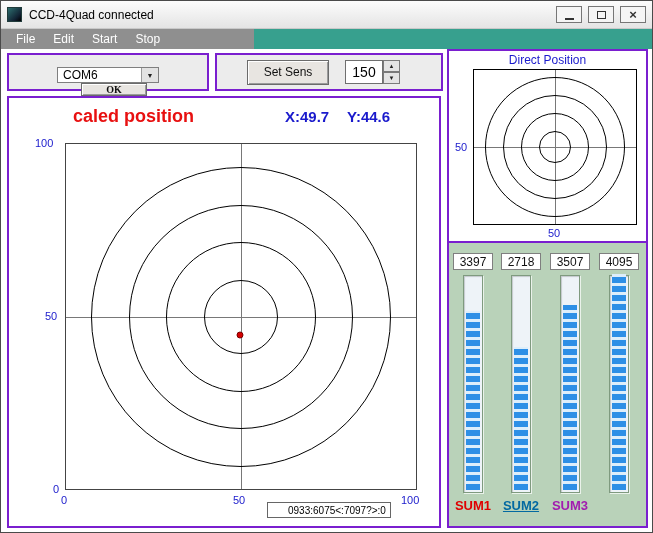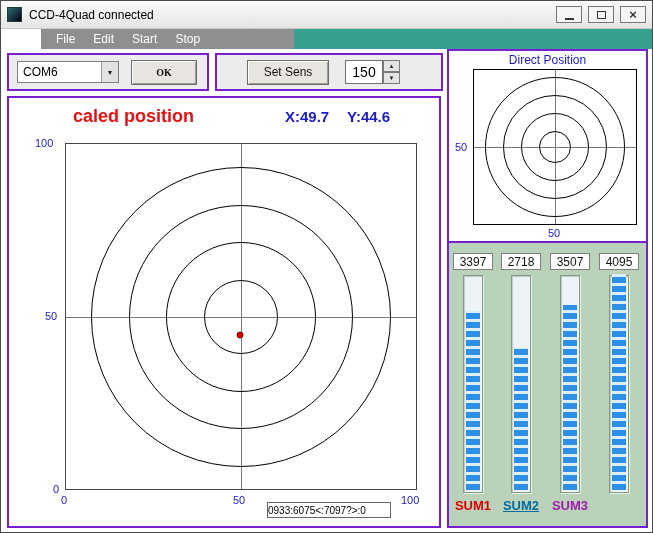--- a/index.html
+++ b/index.html
@@ -18,35 +18,35 @@
   .title { font-size:12px; color:#000; }
   .win-controls { margin-left:auto; display:flex; gap:6px; }
   .winbtn { width:26px; height:17px; background:#f5f5f5; border:1px solid #767676;
             display:flex; align-items:center; justify-content:center; padding:0; }
   .glyph-min { width:9px; height:2px; background:#333; margin-top:9px; }
   .glyph-max { width:9px; height:8px; border:1px solid #333; }
   .glyph-close { font-size:13px; font-weight:bold; color:#333; line-height:1; }
 
   
   .menubar { position:relative; height:20px; background:#8f8f8f;
-             display:flex; align-items:center; padding-left:6px;margin-left:40px; }
+             display:flex; align-items:center; padding-left:6px; }
   .menu-item { color:#fff; font-size:12px; padding:2px 9px; position:relative; z-index:2; }
   .menubar-accent { position:absolute; left:253px; top:0; right:0; bottom:0;
                     background:#37a08e; z-index:1; }
 
   
   .workspace { position:relative; height:485px; background:#fff; }
   .panel { position:absolute; border:2px solid var(--panel-border,#7a1fcf); }
 
   .btn3d { background:#e8e5e1; border:1px solid #6b6b6b; color:#111;
            box-shadow:inset 1px 1px 0 #ffffff, inset -1px -1px 0 #9b9b9b; }
 
   
   .com-panel { left:6px; top:4px; width:202px; height:38px; background:#ececec;
-               display:flex; align-items:center; padding:12px 8px; }
+               display:flex; align-items:center; padding:12px 8px;flex-direction:column; }
   .combo { width:102px; height:22px; background:#fff; border:1px solid #7f7f7f;
            display:flex; align-items:center; font-size:12px; }
   .combo-value { flex:1; padding-left:5px; }
   .combo-btn { width:17px; height:100%; background:#e2e2e2; border-left:1px solid #9a9a9a;
                display:flex; align-items:center; justify-content:center;
                font-size:7px; color:#222; }
   .ok-btn { margin-left:12px; width:66px; height:25px;
             font-family:"Liberation Serif", serif; font-size:10px; font-weight:bold; }
 
   
@@ -88,21 +88,21 @@
   .main-plot { left:56px; top:45px; width:352px; height:347px; border:1px solid #444; }
   .mc1 { width:74px; height:74px; } .mc2 { width:150px; height:150px; }
   .mc3 { width:224px; height:224px; } .mc4 { width:300px; height:300px; }
   .dot { position:absolute; width:7px; height:7px; background:#d40000;
          border:1px solid #7a0000; border-radius:50%; transform:translate(-50%,-50%); }
   .tick-y100 { left:26px; top:39px; }  .tick-y50 { left:36px; top:212px; }
   .tick-y0  { left:44px; top:385px; }  .tick-x0  { left:52px; top:396px; }
   .tick-x50 { left:224px; top:396px; } .tick-x100 { left:392px; top:396px; }
   .status-field { position:absolute; left:258px; top:404px; width:124px; height:16px;
                   background:#fff; border:1px solid #666; font-size:10px;
-                  line-height:16px; padding-left:0; overflow:hidden; white-space:nowrap; }
+                  line-height:16px; padding-left:20px; overflow:hidden; white-space:nowrap; }
 
   
   .sum-panel { left:446px; top:192px; width:201px; height:287px;
                background:var(--sum-bg,#b9d2b9); }
   .meter { position:absolute; top:10px; width:44px; display:flex;
            flex-direction:column; align-items:center; }
   .m1 { left:2px; } .m2 { left:50px; } .m3 { left:99px; } .m4 { left:148px; }
   .meter-value { width:40px; height:17px; background:#fff; border:1px solid #7f7f7f;
                  font-size:12px; display:flex; align-items:center; justify-content:center;
                  color:#111; }

